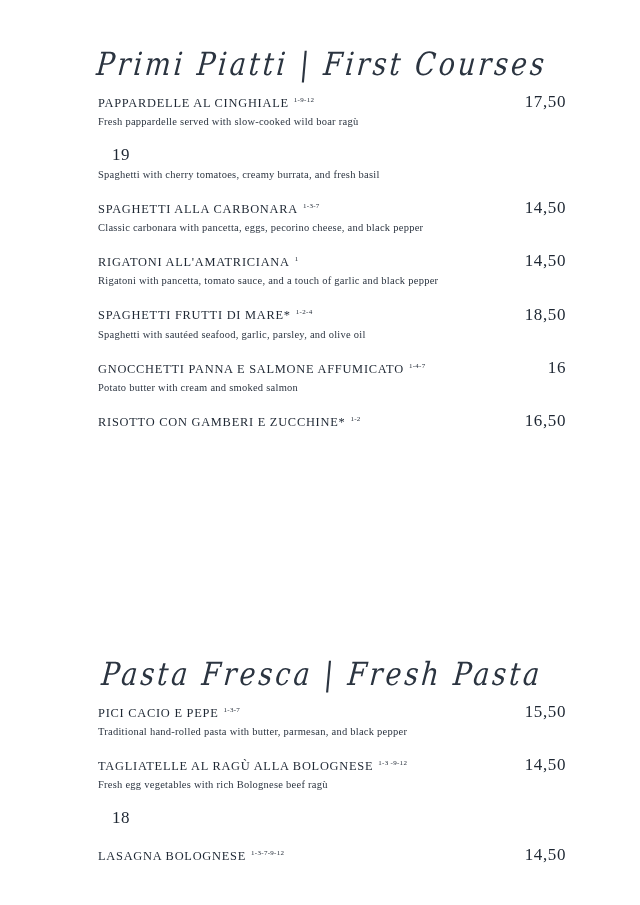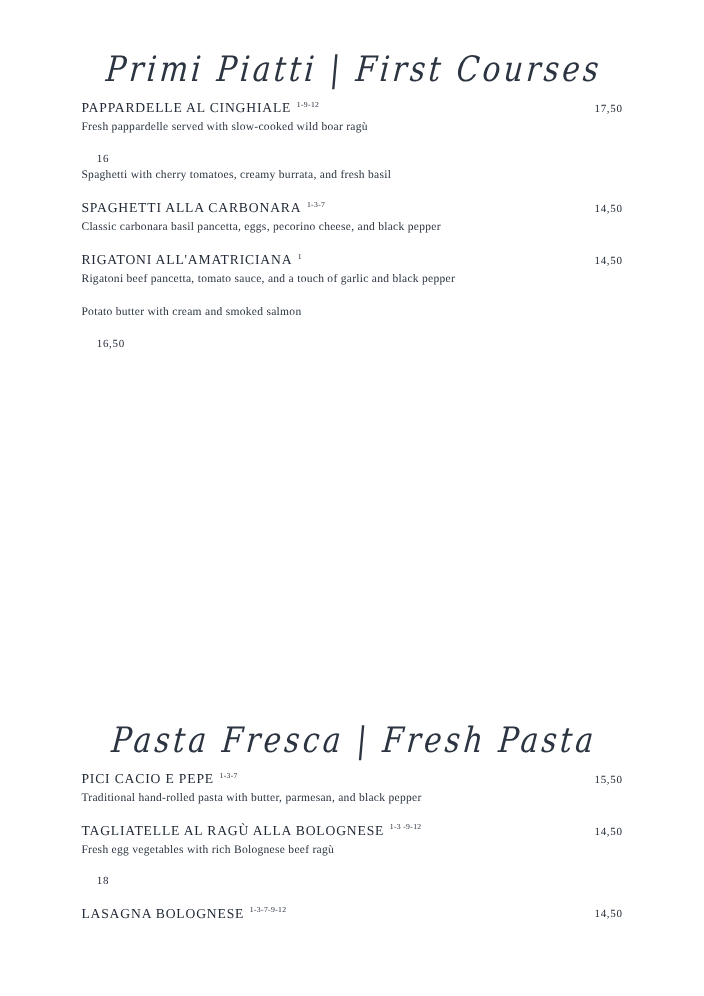--- a/index.html
+++ b/index.html
@@ -40,20 +40,21 @@
     height: 46px;
     display: flex;
     align-items: flex-end;
     justify-content: center;
   }
   .items {
     margin-top: 10px;
   }
   .item {
     margin-bottom: 17px;
+    margin-left: 24px;
   }
   .item:last-child {
     margin-bottom: 0;
   }
   .item-row {
     display: flex;
     align-items: baseline;
     justify-content: space-between;
   }
   .item-name {
@@ -67,21 +68,21 @@
   .allergens {
     font-size: 7px;
     letter-spacing: 0.3px;
     vertical-align: super;
     margin-left: 5px;
     color: #1e2733;
     text-transform: none;
   }
   .item-price {
     font-family: "Liberation Serif", serif;
-    font-size: 10px;
+    font-size: 17px;
     letter-spacing: 0.6px;
     color: #1e2733;
     white-space: nowrap;
     padding-left: 14px;
   }
   .item-desc {
     font-family: "Liberation Serif", serif;
     font-size: 10.5px;
     letter-spacing: 0.25px;
     color: #2b3440;
@@ -113,48 +114,60 @@
       <div class="item">
         <div class="item-row">
           <div class="item-name"><span>PAPPARDELLE AL CINGHIALE</span><span class="allergens">1-9-12</span></div>
           <div class="item-price">17,50</div>
         </div>
         <div class="item-desc">Fresh pappardelle served with slow-cooked wild boar ragù</div>
       </div>
 
       <div class="item">
         <div class="item-row">
+          <div class="item-price">19</div>
+        </div>
+        <div class="item-desc">Spaghetti with cherry tomatoes, creamy burrata, and fresh basil</div>
+      </div>
+
+      <div class="item">
+        <div class="item-row">
+          <div class="item-name"><span>SPAGHETTI ALLA CARBONARA</span><span class="allergens">1-3-7</span></div>
+          <div class="item-price">14,50</div>
+        </div>
+        <div class="item-desc">Classic carbonara with pancetta, eggs, pecorino cheese, and black pepper</div>
+      </div>
+
+      <div class="item">
+        <div class="item-row">
+          <div class="item-name"><span>RIGATONI ALL'AMATRICIANA</span><span class="allergens">1</span></div>
+          <div class="item-price">14,50</div>
+        </div>
+        <div class="item-desc">Rigatoni with pancetta, tomato sauce, and a touch of garlic and black pepper</div>
+      </div>
+
+      <div class="item">
+        <div class="item-row">
+          <div class="item-name"><span>SPAGHETTI FRUTTI DI MARE*</span><span class="allergens">1-2-4</span></div>
+          <div class="item-price">18,50</div>
+        </div>
+        <div class="item-desc">Spaghetti with sautéed seafood, garlic, parsley, and olive oil</div>
+      </div>
+
+      <div class="item">
+        <div class="item-row">
+          <div class="item-name"><span>GNOCCHETTI PANNA E SALMONE AFFUMICATO</span><span class="allergens">1-4-7</span></div>
           <div class="item-price">16</div>
         </div>
-        <div class="item-desc">Spaghetti with cherry tomatoes, creamy burrata, and fresh basil</div>
-      </div>
-
-      <div class="item">
-        <div class="item-row">
-          <div class="item-name"><span>SPAGHETTI ALLA CARBONARA</span><span class="allergens">1-3-7</span></div>
-          <div class="item-price">14,50</div>
-        </div>
-        <div class="item-desc">Classic carbonara basil pancetta, eggs, pecorino cheese, and black pepper</div>
-      </div>
-
-      <div class="item">
-        <div class="item-row">
-          <div class="item-name"><span>RIGATONI ALL'AMATRICIANA</span><span class="allergens">1</span></div>
-          <div class="item-price">14,50</div>
-        </div>
-        <div class="item-desc">Rigatoni beef pancetta, tomato sauce, and a touch of garlic and black pepper</div>
-      </div>
-
-
-      <div class="item">
         <div class="item-desc">Potato butter with cream and smoked salmon</div>
       </div>
 
       <div class="item">
         <div class="item-row">
+          <div class="item-name"><span>RISOTTO CON GAMBERI E ZUCCHINE*</span><span class="allergens">1-2</span></div>
           <div class="item-price">16,50</div>
         </div>
       </div>
 
     </div>
   </div>
 
   <div class="section fresh-pasta">
     <div class="section-title-wrap">
       <div class="section-title">Pasta Fresca | Fresh Pasta</div>

